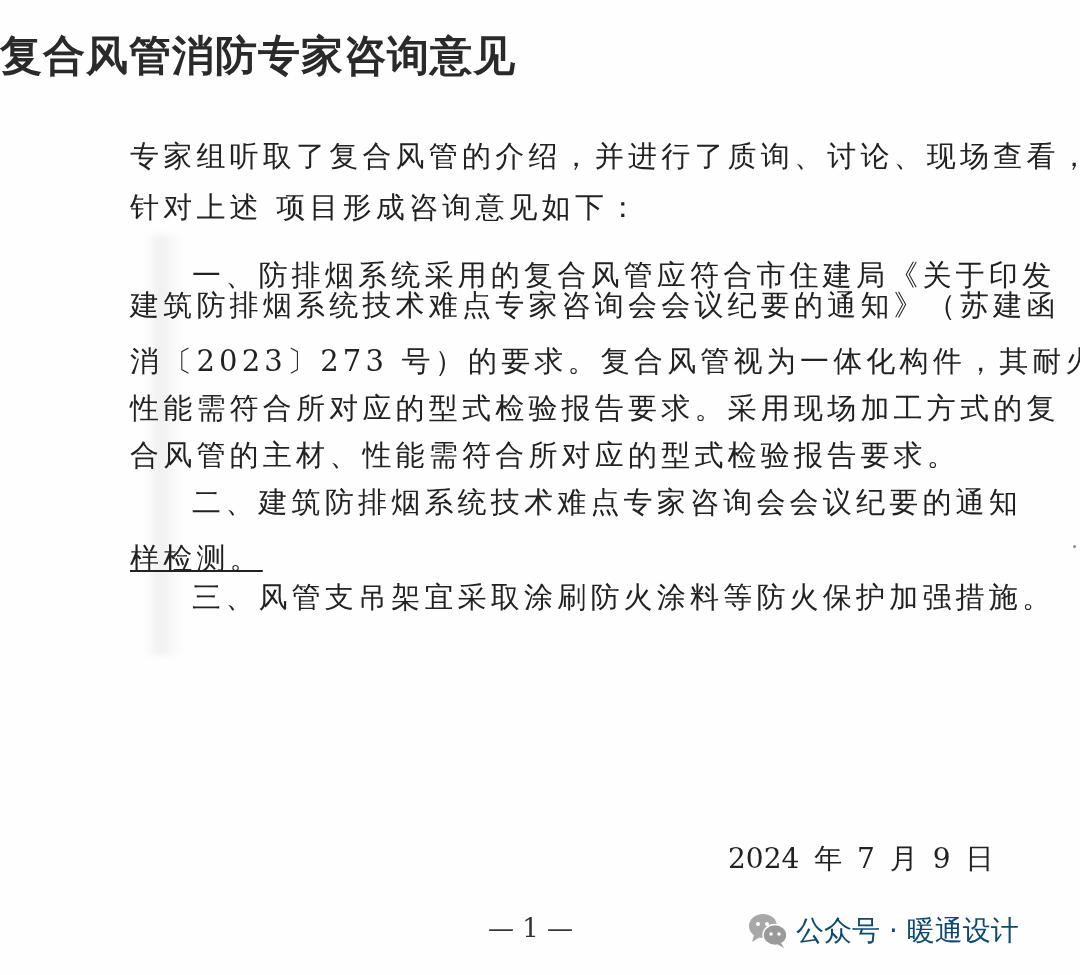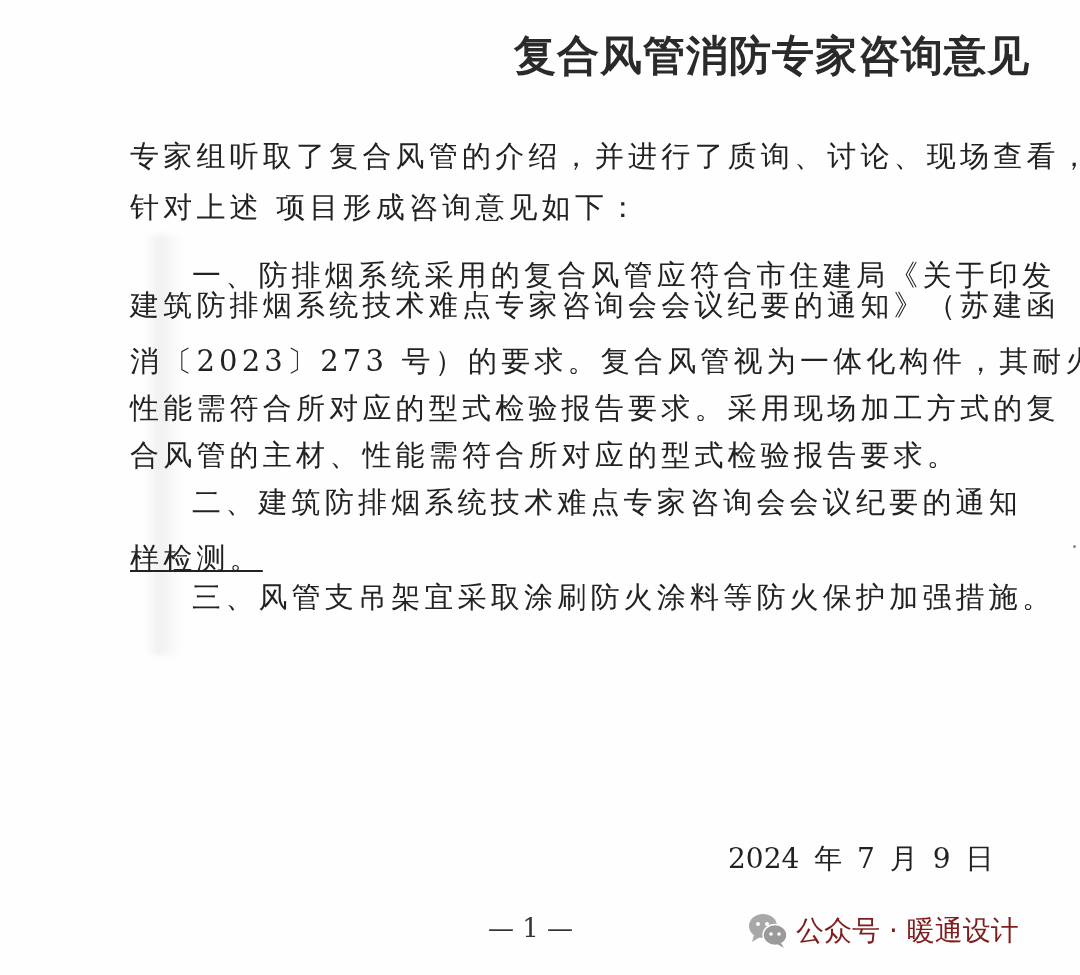--- a/index.html
+++ b/index.html
@@ -38,21 +38,21 @@
       width: 3px;
       height: 3px;
       background: #8a8a8a;
       border-radius: 50%;
     }
     .title {
       position: absolute;
       left: 0;
       width: 1030px;
       top: 28px;
-      text-align: right;
+      text-align: left;
       font-family: "DejaVu Sans", "Liberation Sans", sans-serif;
       font-weight: bold;
       font-size: 42px;
       letter-spacing: 1px;
       color: #2a2a2a;
       line-height: 56px;
     }
     .body-text {
       position: absolute;
       left: 130px;
@@ -91,21 +91,21 @@
     }
     .watermark {
       position: absolute;
       left: 748px;
       top: 912px;
       display: flex;
       align-items: center;
       gap: 8px;
       font-family: "DejaVu Sans", "Liberation Sans", sans-serif;
       font-size: 28px;
-      color: #7f1d1d;
+      color: #0c4a6e;
       white-space: nowrap;
     }
     .wechat-icon {
       width: 40px;
       height: 36px;
       position: relative;
       display: inline-block;
     }
   </style>
 </head>

